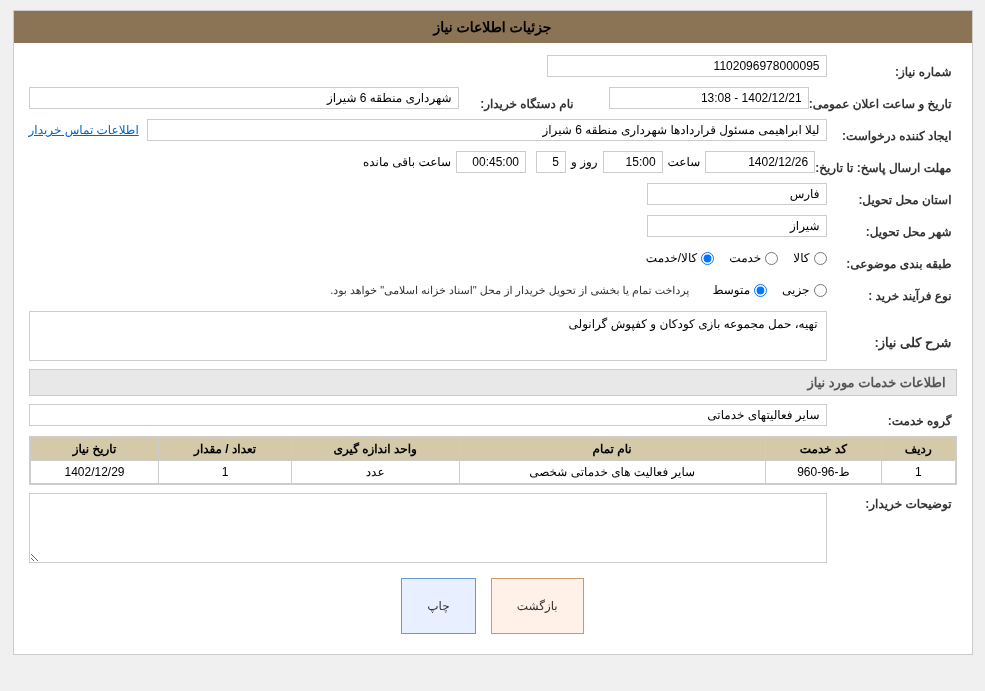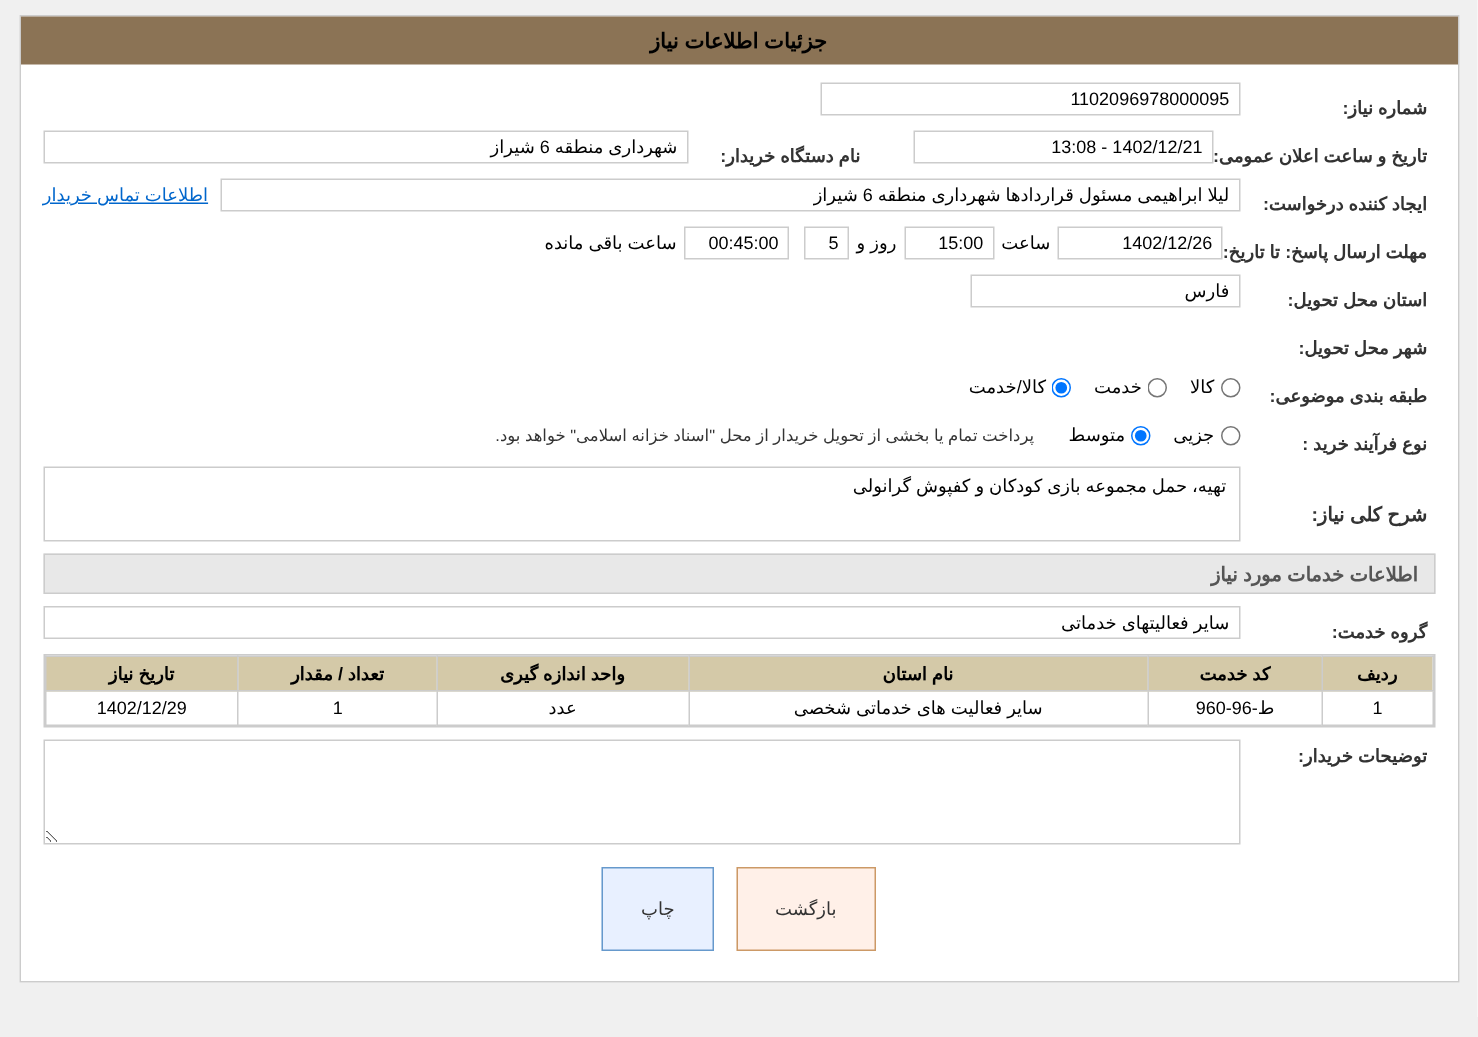--- a/index.html
+++ b/index.html
@@ -217,20 +217,21 @@
       <span style="margin:0 5px;">ساعت باقی مانده</span>
     </div>
 
     <div class="form-row">
       <span class="label">استان محل تحویل:</span>
       <div class="field-box" style="min-width:180px;">فارس</div>
     </div>
 
     <div class="form-row">
       <span class="label">شهر محل تحویل:</span>
+      <div class="field-box" style="min-width:180px;">شیراز</div>
     </div>
 
     <div class="form-row">
       <span class="label">طبقه بندی موضوعی:</span>
       <div class="radio-group">
         <div class="radio-item">
           <input type="radio" name="tabaqe" style="">
           <span>کالا</span>
         </div>
         <div class="radio-item">
@@ -275,21 +276,21 @@
       <span class="label">گروه خدمت:</span>
       <div class="field-box field-box-wide">سایر فعالیتهای خدماتی</div>
     </div>
 
     <div class="table-container">
       <table>
         <thead>
           <tr>
             <th>ردیف</th>
             <th>کد خدمت</th>
-            <th>نام استان</th>
+            <th>نام تمام</th>
             <th>واحد اندازه گیری</th>
             <th>تعداد / مقدار</th>
             <th>تاریخ نیاز</th>
           </tr>
         </thead>
         <tbody id="table-body">
         <tr>
               <td>1</td>
               <td>ط-96-960</td>
               <td>سایر فعالیت های خدماتی شخصی</td>

